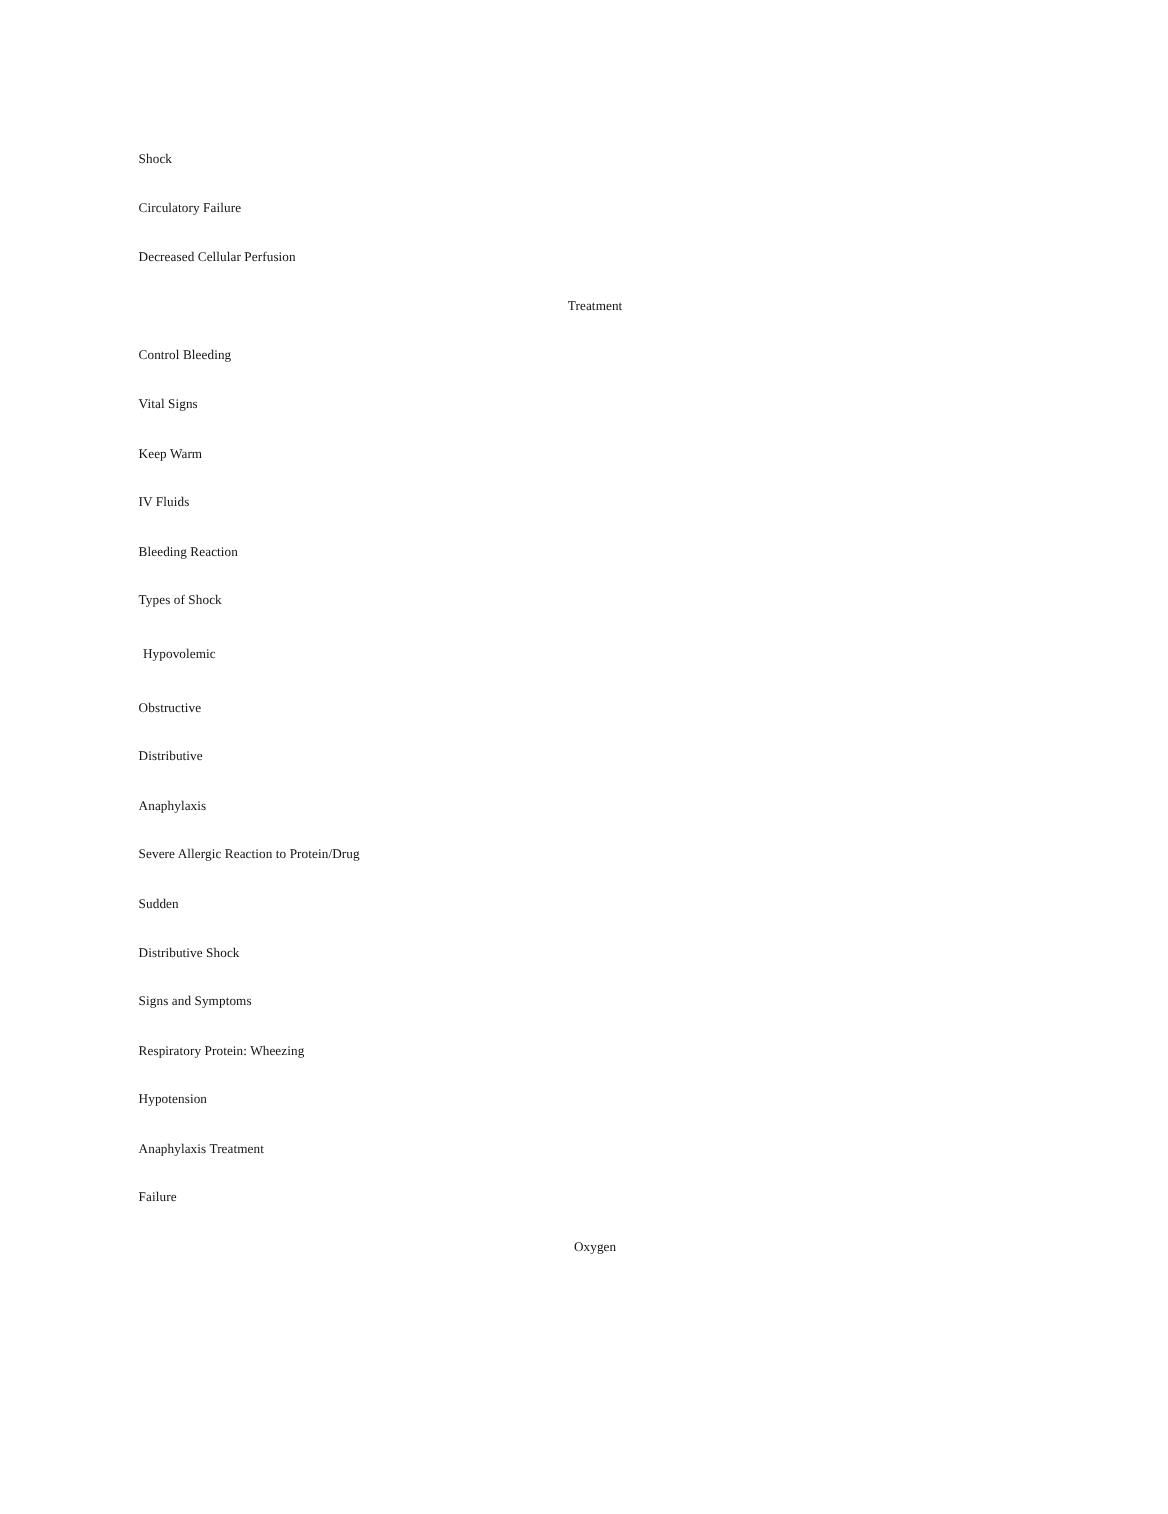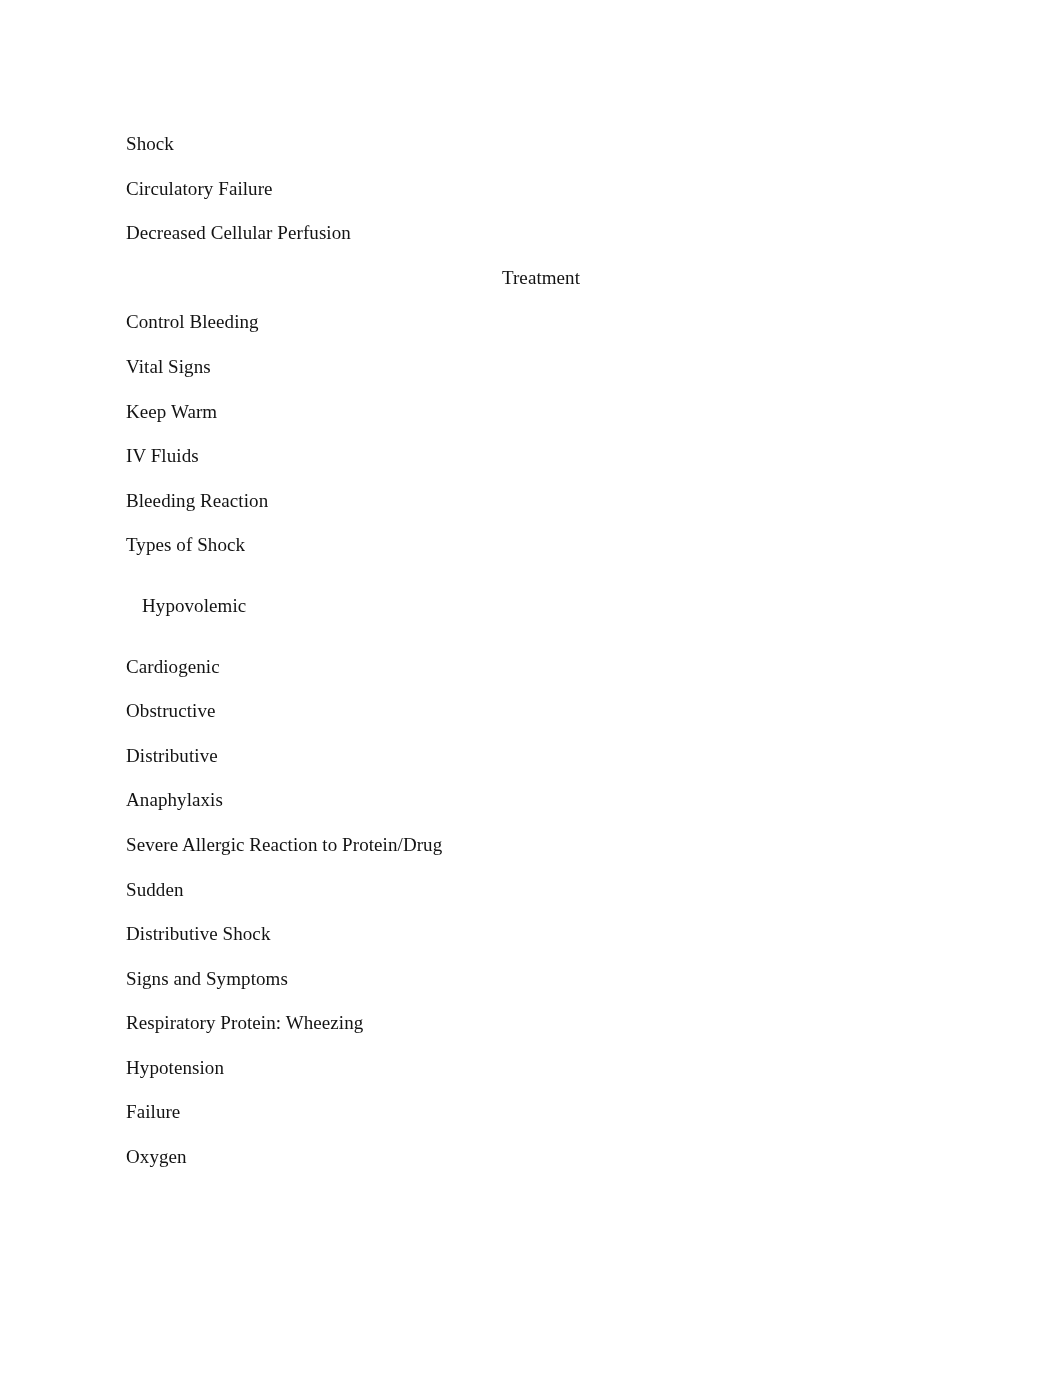--- a/index.html
+++ b/index.html
@@ -21,21 +21,21 @@
     box-sizing: border-box;
   }
   .doc-body {
     position: absolute;
     left: 126px;
     top: 122px;
     width: 830px;
   }
   .doc-line {
     font-family: "Liberation Serif", "DejaVu Serif", serif;
-    font-size: 19px;
+    font-size: 12px;
     line-height: 44.6px;
     color: #131313;
     white-space: pre;
     letter-spacing: 0.08px;
     text-align: left;
     font-weight: 400;
   }
 </style>
 </head>
 <body>
@@ -45,27 +45,27 @@
     <p class="doc-line" style="margin: 0px;">Shock</p>
     <p class="doc-line" style="margin: 0px;">Circulatory Failure</p>
     <p class="doc-line" style="margin: 0px;">Decreased Cellular Perfusion</p>
     <p class="doc-line" style="margin: 0px; text-align: center;">Treatment</p>
     <p class="doc-line" style="margin: 0px;">Control Bleeding</p>
     <p class="doc-line" style="margin: 0px;">Vital Signs</p>
     <p class="doc-line" style="margin: 0px;">Keep Warm</p>
     <p class="doc-line" style="margin: 0px;">IV Fluids</p>
     <p class="doc-line" style="margin: 0px;">Bleeding Reaction</p>
     <p class="doc-line" style="margin: 0px;">Types of Shock</p>
-    <p class="doc-line" style="margin: 16px; font-family: Liberation Serif, serif;">Hypovolemic</p>
-    <p class="doc-line" style="margin: 0px;">Cardiogenic</p>
+    <p class="doc-line" style="margin: 4px; font-family: Liberation Serif, serif;">Hypovolemic</p>
     <p class="doc-line" style="margin: 0px;">Obstructive</p>
     <p class="doc-line" style="margin: 0px;">Distributive</p>
     <p class="doc-line" style="margin: 0px;">Anaphylaxis</p>
     <p class="doc-line" style="margin: 0px;">Severe Allergic Reaction to Protein/Drug</p>
     <p class="doc-line" style="margin: 0px;">Sudden</p>
     <p class="doc-line" style="margin: 0px;">Distributive Shock</p>
     <p class="doc-line" style="margin: 0px;">Signs and Symptoms</p>
     <p class="doc-line" style="margin: 0px;">Respiratory Protein: Wheezing</p>
     <p class="doc-line" style="margin: 0px;">Hypotension</p>
+    <p class="doc-line" style="margin: 0px;">Anaphylaxis Treatment</p>
     <p class="doc-line" style="margin: 0px;">Failure</p>
-    <p class="doc-line" style="margin: 0px;">Oxygen</p>
+    <p class="doc-line" style="margin: 0px; text-align: center;">Oxygen</p>
   </div>
 </div>
 
 </body></html>

